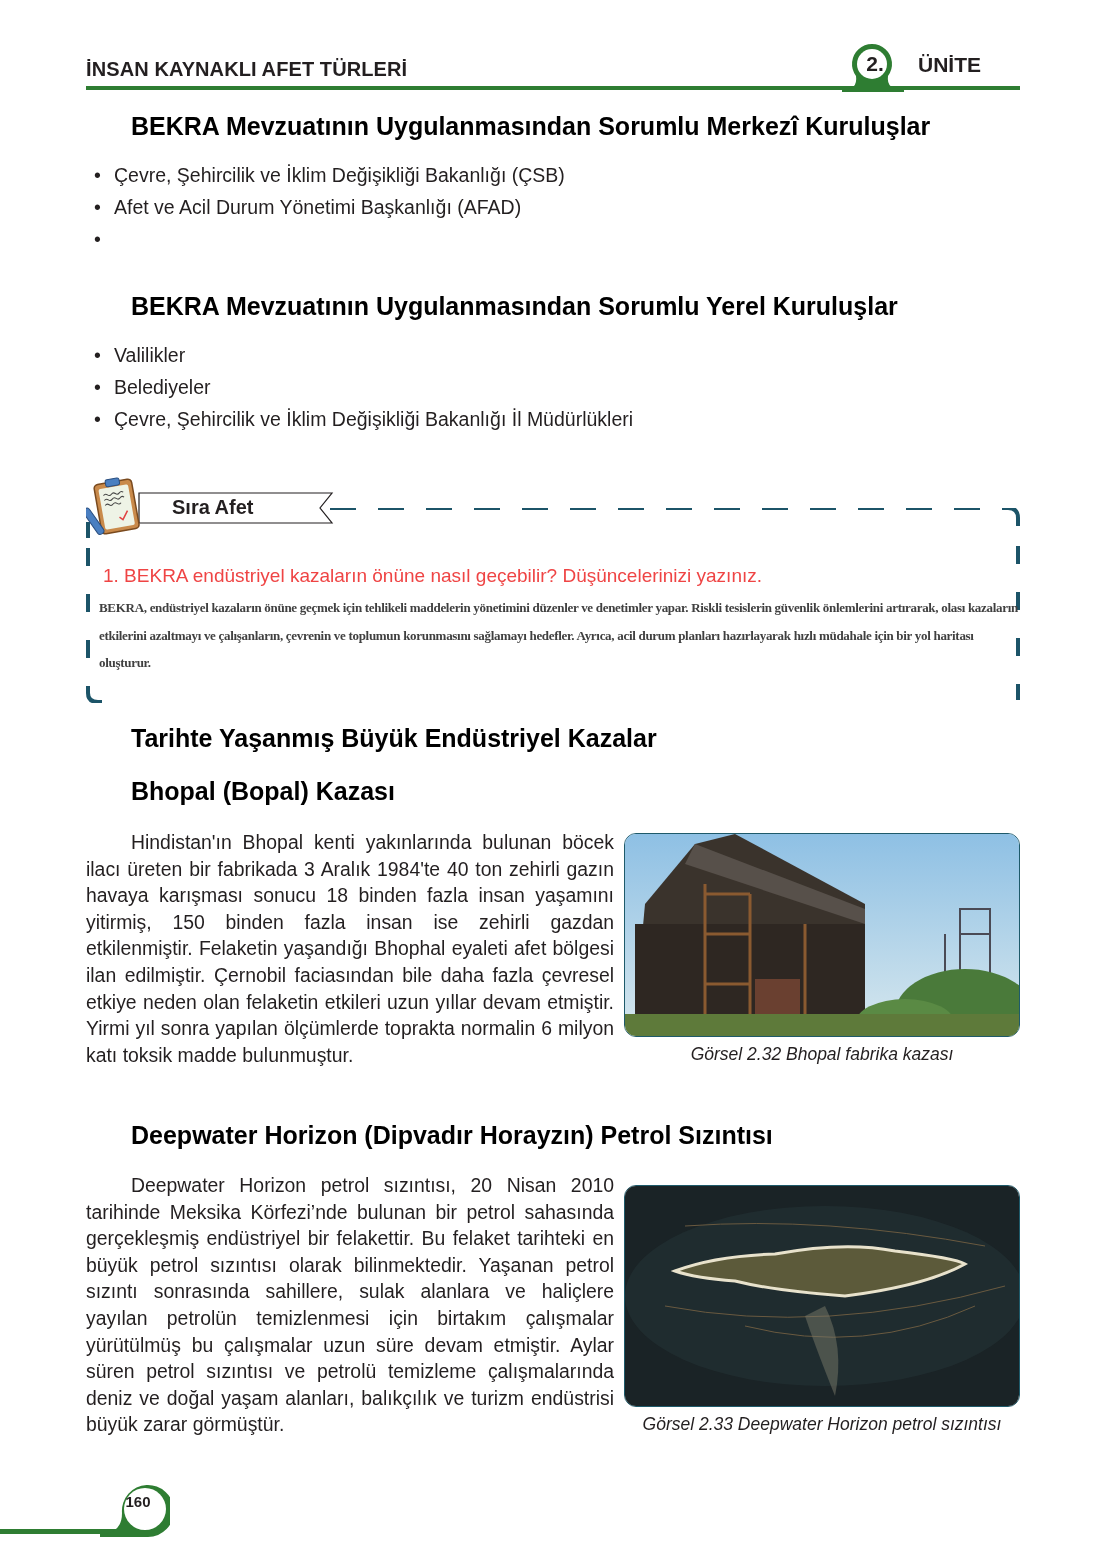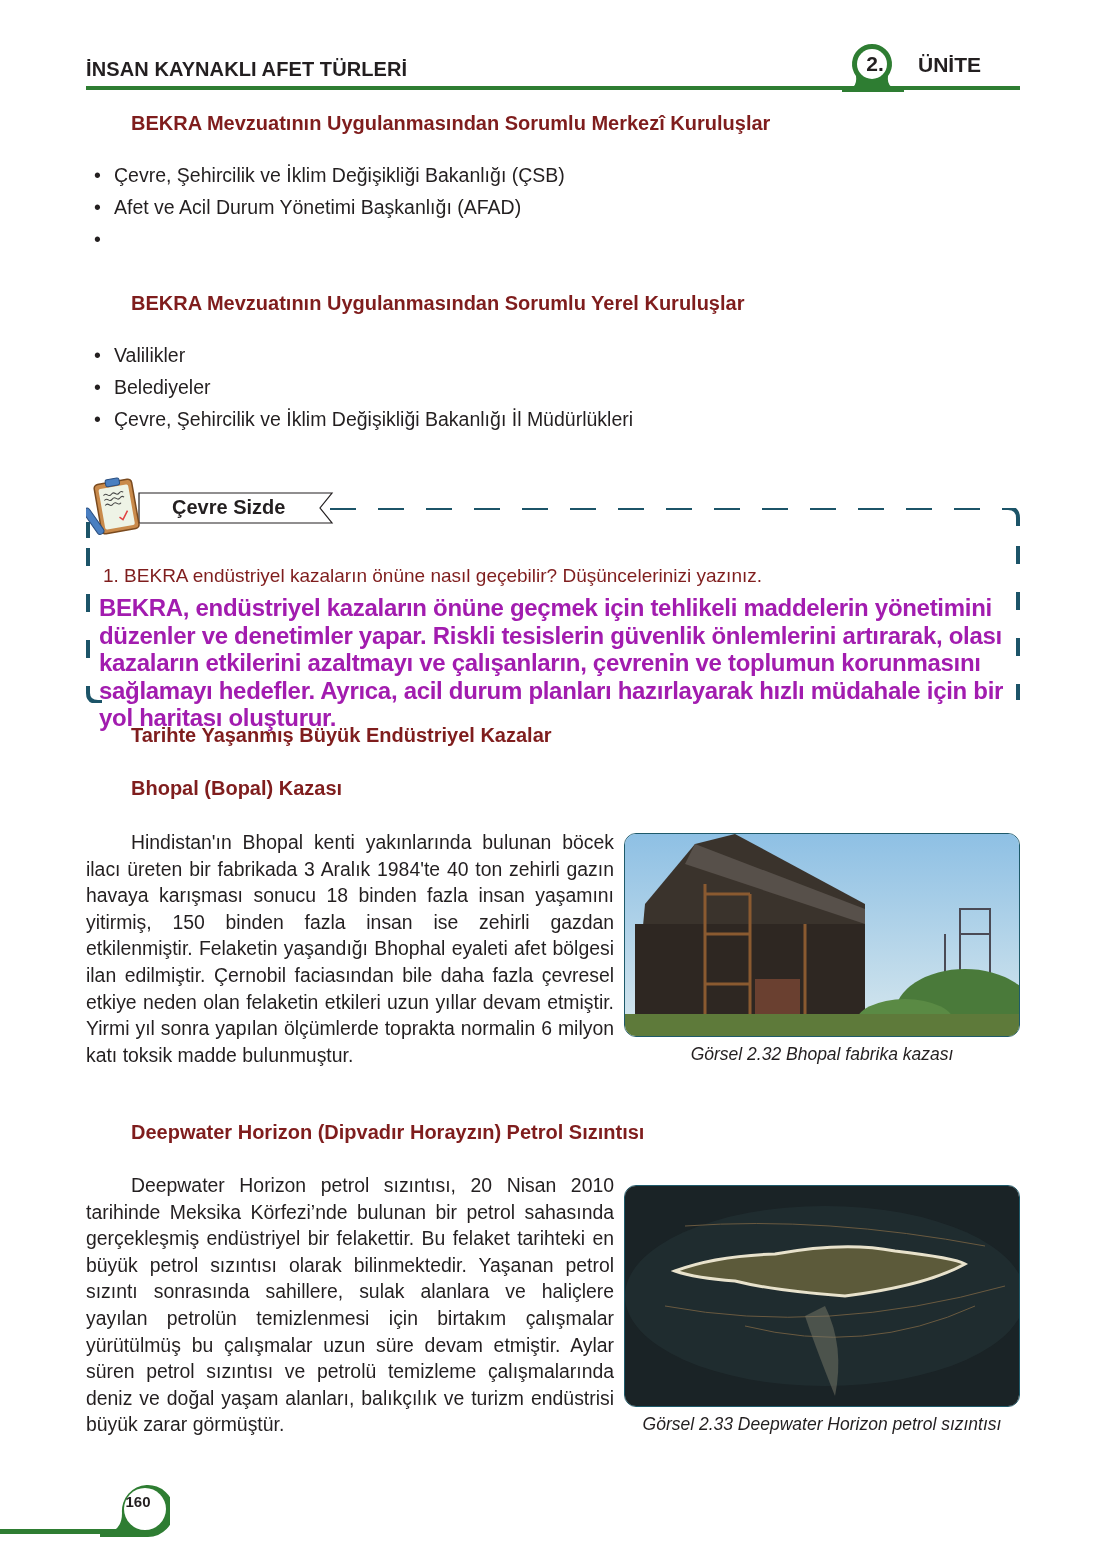--- a/index.html
+++ b/index.html
@@ -6,35 +6,35 @@
   html, body { width: 1105px; height: 1559px; background: #ffffff; overflow: hidden; }
   body { position: relative; font-family: "Liberation Sans", sans-serif; color: #231f20; }
 
   
   .hdr-title { position: absolute; left: 86px; top: 58px; font-size: 20px; font-weight: bold; letter-spacing: 0.1px; color: #231f20; }
   .hdr-line { position: absolute; left: 86px; top: 86px; width: 934px; height: 4px; background: #2e7d32; }
   .unit-badge { position: absolute; left: 842px; top: 36px; width: 62px; height: 56px; }
   .unit-num { position: absolute; left: 858px; top: 52px; font-size: 21px; font-weight: bold; color: #231f20; width: 34px; text-align: center; }
   .unit-label { position: absolute; left: 918px; top: 53px; font-size: 21px; font-weight: bold; color: #231f20; }
 
-  .subhead { position: absolute; left: 131px; font-size: 20px; font-weight: bold; color: #7f1d1d; }
+  .subhead { position: absolute; left: 131px; font-size: 25px; font-weight: bold; color: #000000; }
 
   .bullets { position: absolute; left: 94px; list-style: none; }
   .bullets li { font-size: 19.5px; line-height: 32px; height: 32px; color: #231f20; }
   .bullets li .dot { display: inline-block; width: 20px; }
 
   
   .task-box { position: absolute; left: 86px; top: 508px; width: 934px; height: 195px; }
   .task-box svg { position: absolute; left: 0; top: 0; }
   .task-ribbon { position: absolute; left: 138px; top: 492px; width: 196px; height: 32px; }
   .task-ribbon-label { position: absolute; left: 172px; top: 496px; font-size: 20px; font-weight: bold; color: #231f20; }
   .clipboard-icon { position: absolute; left: 86px; top: 476px; width: 56px; height: 66px; }
 
-  .question { position: absolute; left: 103px; top: 565px; font-size: 19px; color: #7f1d1d; }
-  .answer { position: absolute; left: 99px; top: 594px; width: 920px; font-size: 24px; font-weight: bold; line-height: 27.5px; color: #a21caf; font-family: Liberation Sans, sans-serif; letter-spacing: -0.3px; }
+  .question { position: absolute; left: 103px; top: 565px; font-size: 19px; color: #ef4444; }
+  .answer { position: absolute; left: 99px; top: 594px; width: 920px; font-size: 13px; font-weight: bold; line-height: 27.5px; color: #404040; font-family: Liberation Serif, serif; letter-spacing: -0.3px; }
 
   .para { position: absolute; left: 86px; width: 528px; font-size: 19.4px; line-height: 26.6px; text-align: justify; color: #231f20; }
   .para .indent { display: inline-block; width: 45px; }
 
   .photo { position: absolute; border-radius: 12px; overflow: hidden; border: 1.5px solid #1e5a6a; }
   .caption { position: absolute; font-size: 17.5px; font-style: italic; color: #231f20; text-align: center; line-height: 22px; }
 
   
   .footer-line { position: absolute; left: 0; top: 1529px; width: 140px; height: 5px; background: #2e7d32; }
   .page-badge { position: absolute; left: 100px; top: 1473px; width: 70px; height: 64px; }
@@ -75,21 +75,21 @@
       <path d="M932 180 L932 192"></path>
       <line x1="2" y1="14" x2="2" y2="30"></line>
       <line x1="2" y1="40" x2="2" y2="185" stroke-dasharray="18 28"></line>
       <path d="M2 178 L2 185 Q2 194 12 194 L16 194"></path>
     </g>
   </svg>
 </div>
 <svg class="task-ribbon" viewBox="0 0 196 32">
   <path d="M1 1 L194 1 L182 16 L194 31 L1 31 Z" fill="#ffffff" stroke="#231f20" stroke-width="1.2"></path>
 </svg>
-<div class="task-ribbon-label">Çevre Sizde</div>
+<div class="task-ribbon-label">Sıra Afet</div>
 <svg class="clipboard-icon" viewBox="0 0 56 66">
   <g transform="rotate(-10 28 33)">
     <rect x="12" y="6" width="38" height="50" rx="4" fill="#c98a4b" stroke="#7a4a1e" stroke-width="1.5"></rect>
     <rect x="16" y="11" width="30" height="41" rx="2" fill="#eef3e6"></rect>
     <rect x="24" y="3" width="14" height="7" rx="2" fill="#4a7fc1" stroke="#2a4f80" stroke-width="1"></rect>
     <path d="M20 18 q2 -2 4 0 t4 0 t4 0 t4 0 t4 0" stroke="#444" stroke-width="1" fill="none"></path>
     <path d="M20 23 q2 -2 4 0 t4 0 t4 0 t4 0 t4 0" stroke="#444" stroke-width="1" fill="none"></path>
     <path d="M20 28 q2 -2 4 0 t4 0 t4 0 t4 0" stroke="#444" stroke-width="1" fill="none"></path>
     <path d="M32 42 l3 3 l6 -8" stroke="#e04040" stroke-width="1.5" fill="none"></path>
   </g>

